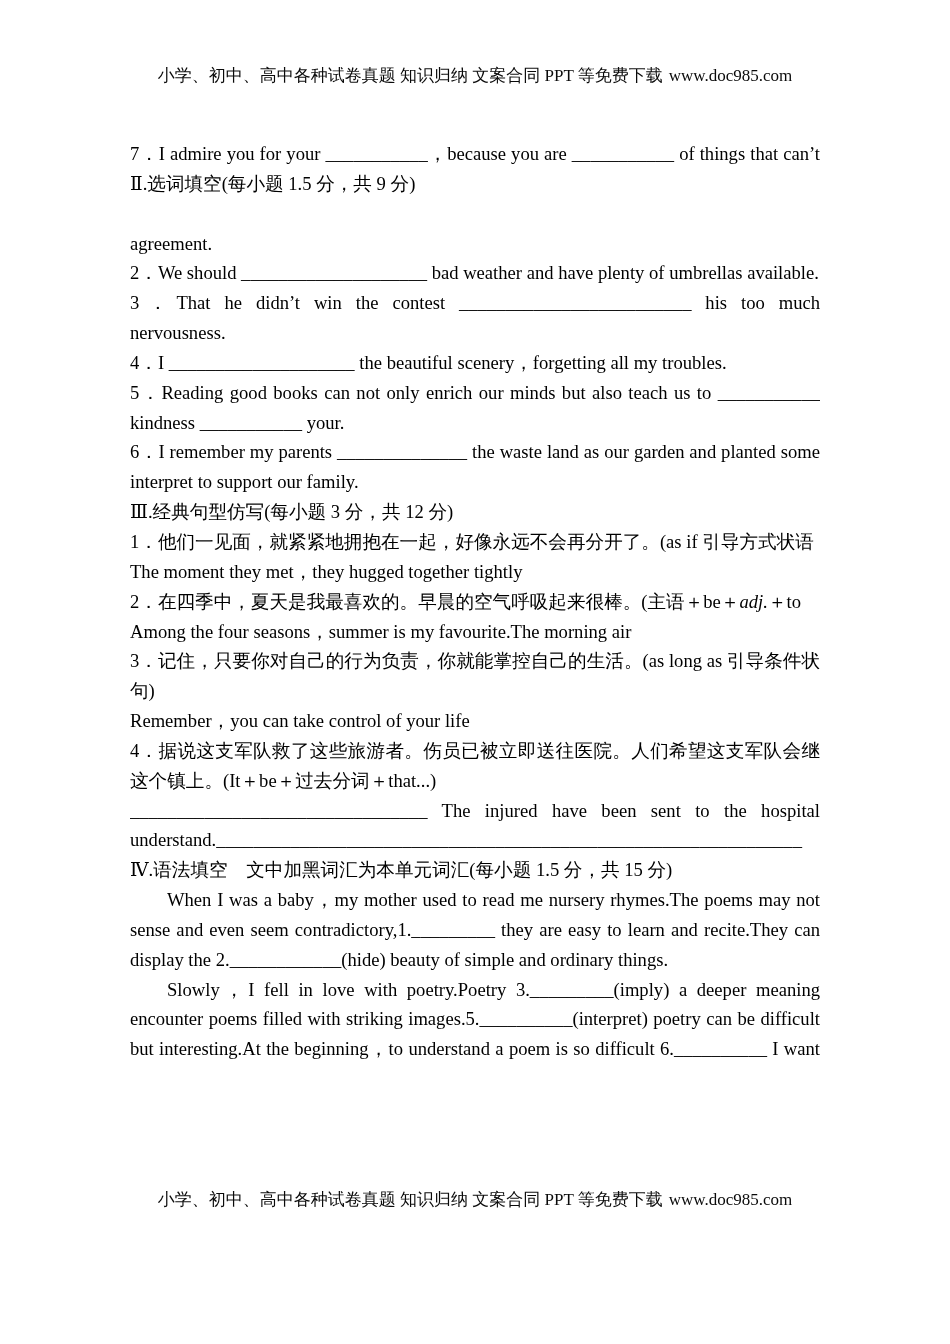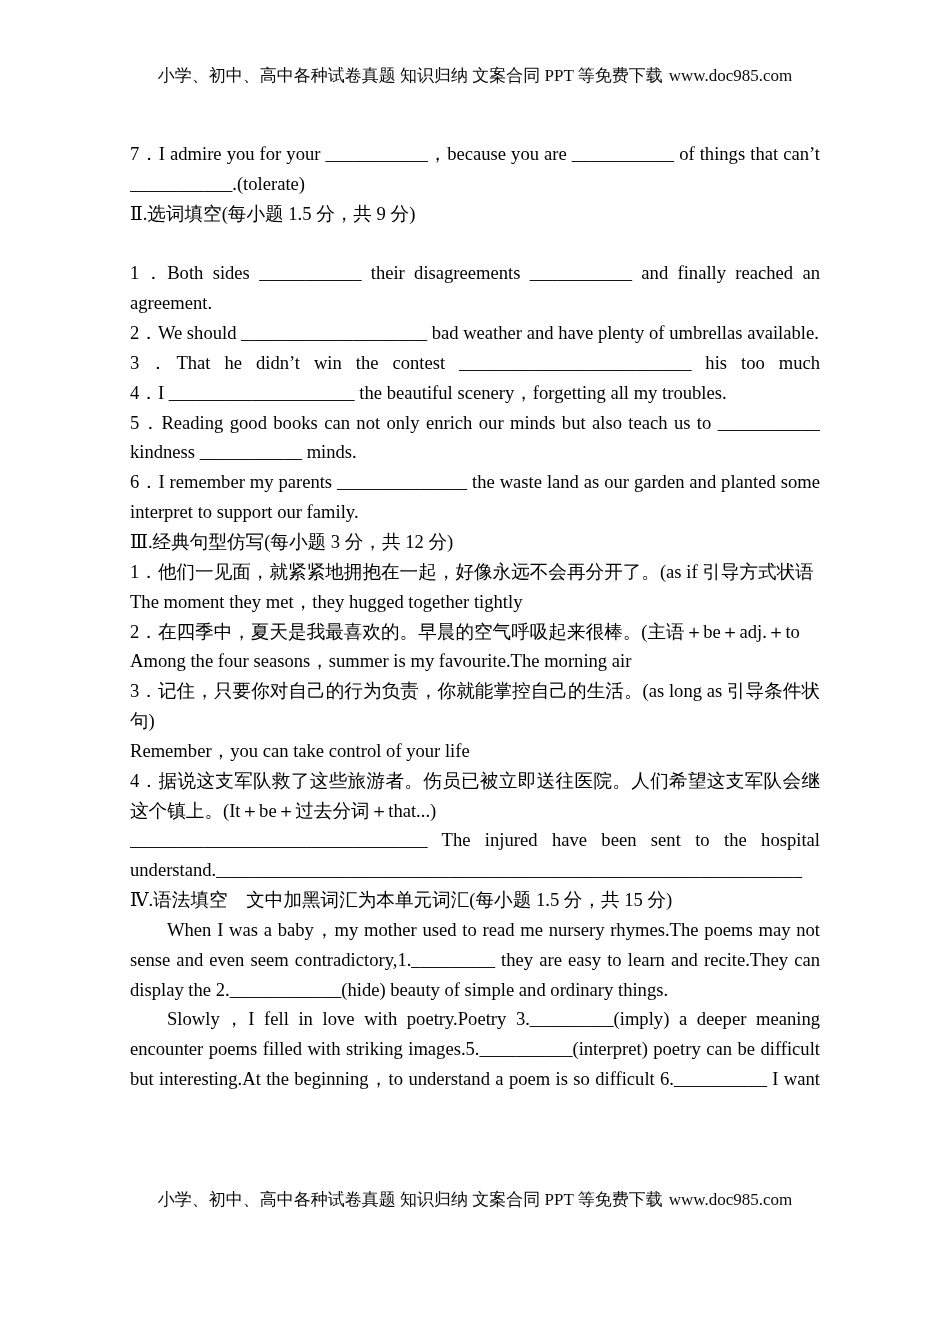--- a/index.html
+++ b/index.html
@@ -41,42 +41,41 @@
     height: 29.85px;
     overflow: hidden;
     text-justify: inter-word;
   }
   .line.justify {
     text-align: justify;
     text-align-last: justify;
   }
   .line.indent { text-indent: 37px; }
   .bold { font-weight: normal; }
-  .italic { }
+  .italic { font-style: italic; }
 </style>
 </head>
 <body>
 
 <div class="page">
   <div class="page-header">
     <span>小学、初中、高中各种试卷真题 知识归纳 文案合同 PPT 等免费下载</span><span class="hdr-url">www.doc985.com</span>
   </div>
 
   <div class="doc-content">
       <div class="line justify"><span>7．I admire you for your ___________，because you are ___________ of things that can’t be</span></div>
-      <div class="line"><span>___________.(tolerate)</span></div>
       <div class="line"><span>Ⅱ.</span><span class="bold">选词填空</span><span>(每小题 1.5 分，共 9 分)</span></div>
       <div class="line"></div>
-      <div class="line justify"><span>1．Both sides ___________ their disagreements ___________ and finally reached an</span></div>
       <div class="line"><span>agreement.</span></div>
       <div class="line"><span>2．We should ____________________ bad weather and have plenty of umbrellas available.</span></div>
       <div class="line justify"><span>3．That he didn’t win the contest _________________________ his too much</span></div>
+      <div class="line"><span>nervousness.</span></div>
       <div class="line"><span>4．I ____________________ the beautiful scenery，forgetting all my troubles.</span></div>
       <div class="line justify"><span>5．Reading good books can not only enrich our minds but also teach us to ___________</span></div>
-      <div class="line"><span>kindness ___________ minds.</span></div>
+      <div class="line"><span>kindness ___________ your.</span></div>
       <div class="line justify"><span>6．I remember my parents ______________ the waste land as our garden and planted some</span></div>
       <div class="line"><span>interpret to support our family.</span></div>
       <div class="line"><span>Ⅲ.</span><span class="bold">经典句型仿写</span><span>(每小题 3 分，共 12 分)</span></div>
       <div class="line"><span>1．他们一见面，就紧紧地拥抱在一起，好像永远不会再分开了。(as if 引导方式状语从句)</span></div>
       <div class="line"><span>The moment they met，they hugged together tightly ________________________________.</span></div>
       <div class="line"><span>2．在四季中，夏天是我最喜欢的。早晨的空气呼吸起来很棒。(主语＋be＋</span><span class="italic">adj.</span><span>＋to do)</span></div>
       <div class="line"><span>Among the four seasons，summer is my favourite.The morning air ________________________.</span></div>
       <div class="line justify"><span>3．记住，只要你对自己的行为负责，你就能掌控自己的生活。(as long as 引导条件状语从</span></div>
       <div class="line"><span>句)</span></div>
       <div class="line"><span>Remember，you can take control of your life ______________________________________.</span></div>

